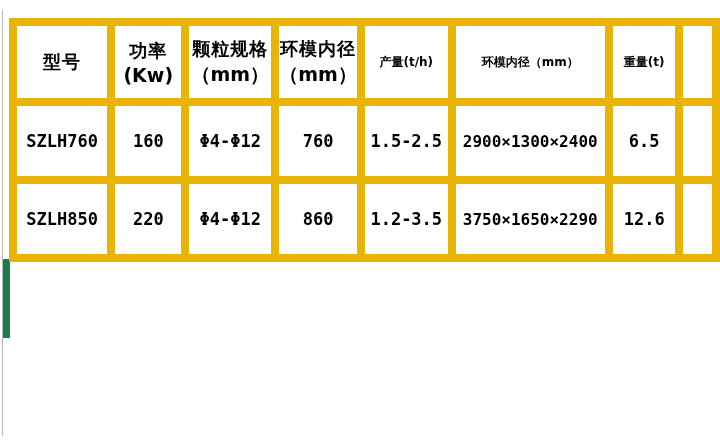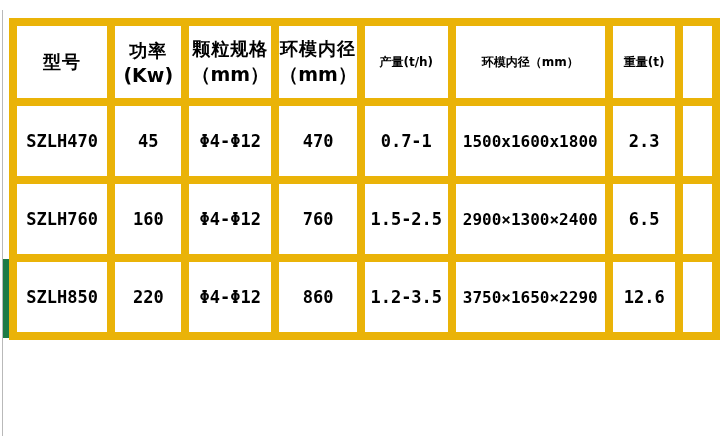--- a/index.html
+++ b/index.html
@@ -101,30 +101,20 @@
         <th><span>颗粒规格</span><span class="l2">（mm）</span></th>
         <th><span>环模内径</span><span class="l2">（mm）</span></th>
         <th class="h-single"><span>产量(t/h)</span></th>
         <th class="h-single"><span>环模内径（mm）</span></th>
         <th class="h-single"><span>重量(t)</span></th>
         <th class="partial"></th>
       </tr>
     </thead>
     <tbody>
       <tr>
-        <td>SZLH470</td>
-        <td>45</td>
-        <td>Φ4-Φ12</td>
-        <td>470</td>
-        <td>0.7-1</td>
-        <td class="dims">1500x1600x1800</td>
-        <td>2.3</td>
-        <td class="partial"></td>
-      </tr>
-      <tr>
         <td>SZLH760</td>
         <td>160</td>
         <td>Φ4-Φ12</td>
         <td>760</td>
         <td>1.5-2.5</td>
         <td class="dims">2900×1300×2400</td>
         <td>6.5</td>
         <td class="partial"></td>
       </tr>
       <tr>

